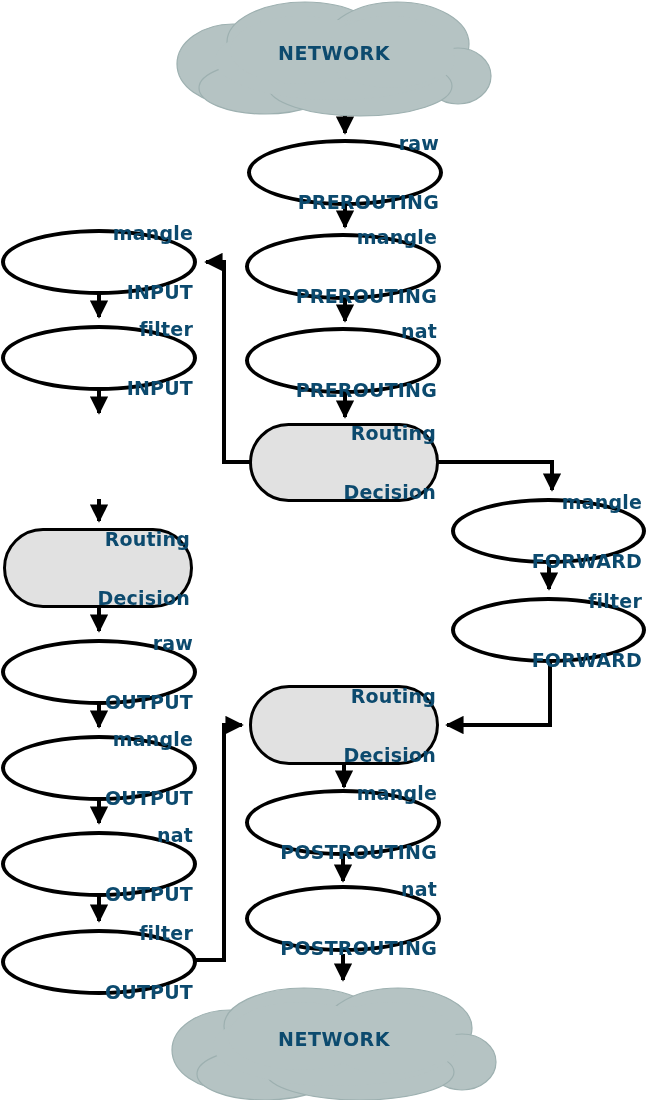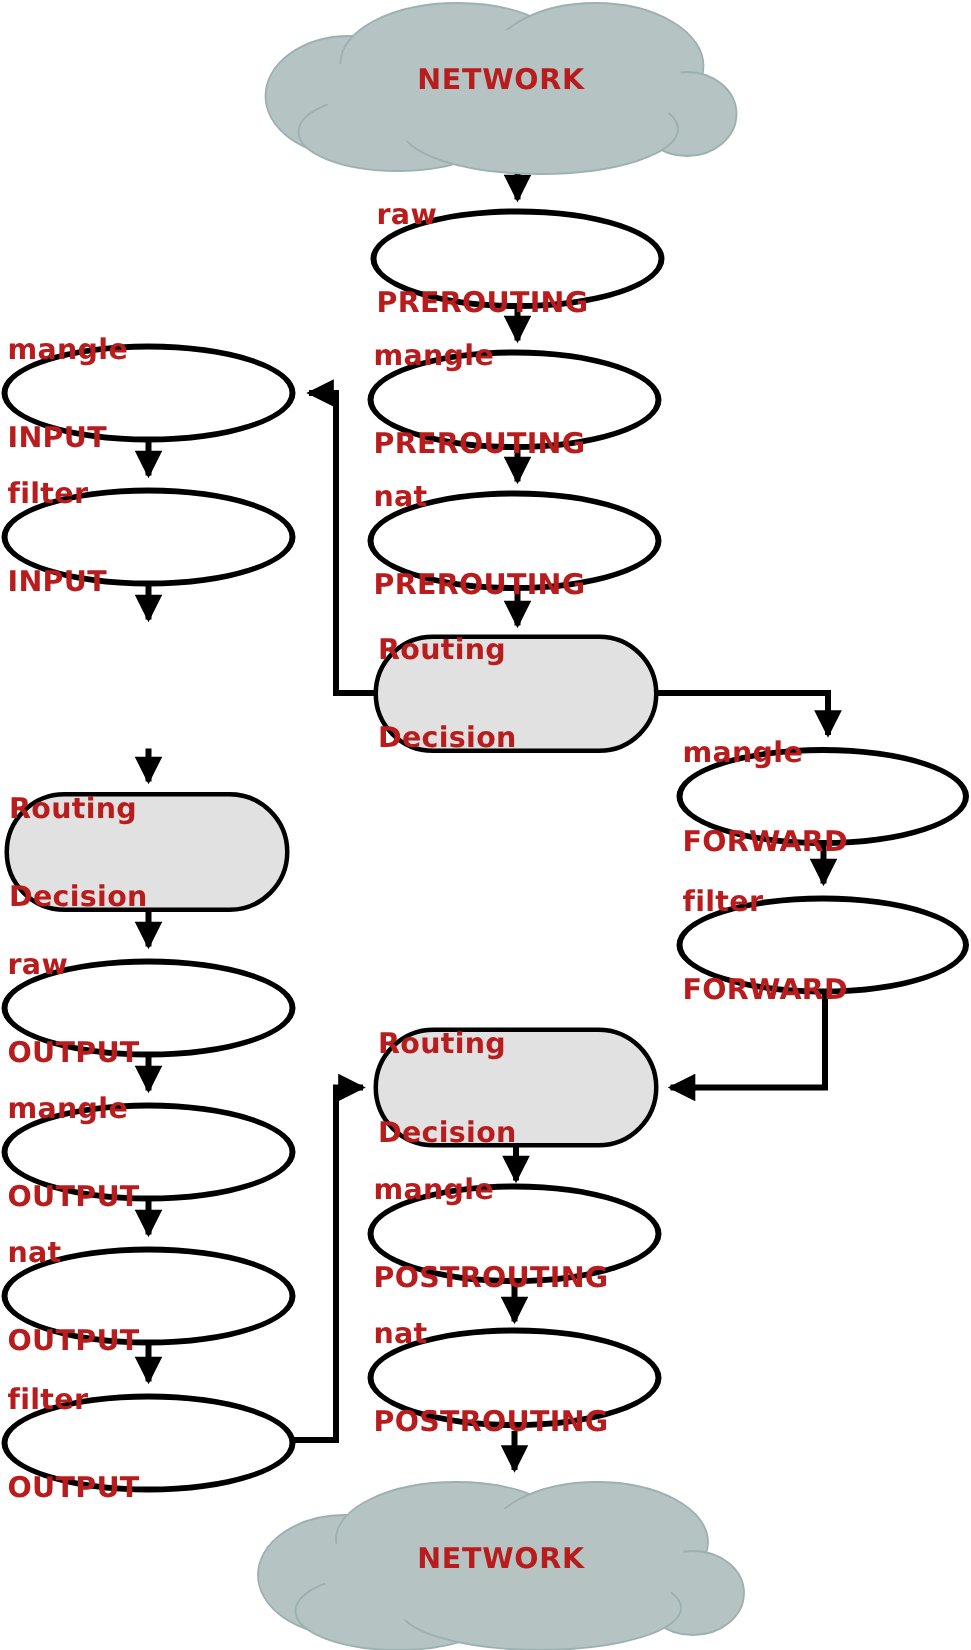--- a/index.html
+++ b/index.html
@@ -3,29 +3,29 @@
 <meta charset="utf-8">
 <style>
   html, body { margin: 0; padding: 0; background: #ffffff; }
   #canvas {
     position: relative;
     width: 647px;
     height: 1100px;
     overflow: hidden;
     background: #ffffff;
     font-family: "DejaVu Sans", "Liberation Sans", sans-serif;
-    color: #b91c1c;
+    color: #0c4a6e;
   }
   #wires { position: absolute; left: 0; top: 0; width: 647px; height: 1100px; }
   .node {
     position: absolute;
     box-sizing: border-box;
     display: flex;
     flex-direction: column;
-    align-items: flex-start;
+    align-items: flex-end;
     justify-content: center;
     text-align: center;
     font-weight: bold;
     font-size: 19px;
     line-height: 26px;
     letter-spacing: 0.2px;
     background: #ffffff;
     gap: 33px;
   }
   .ellipse { border: 4px solid #000000; border-radius: 50%; }

